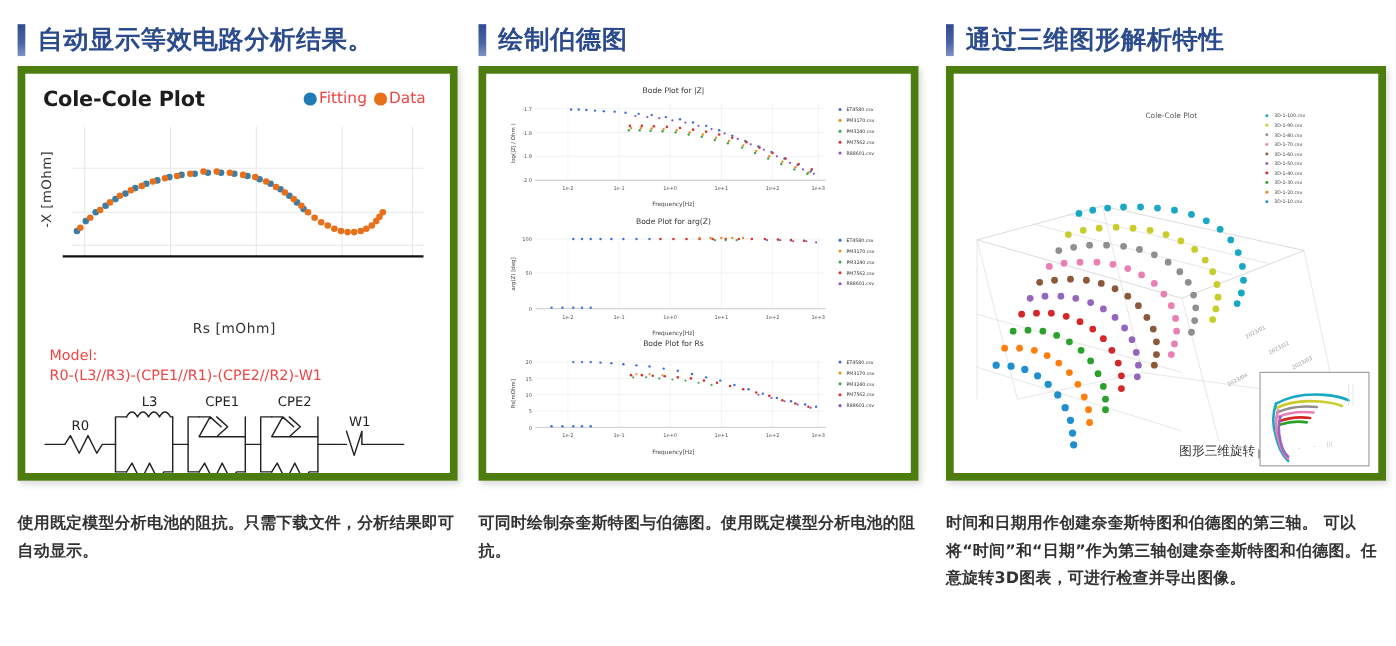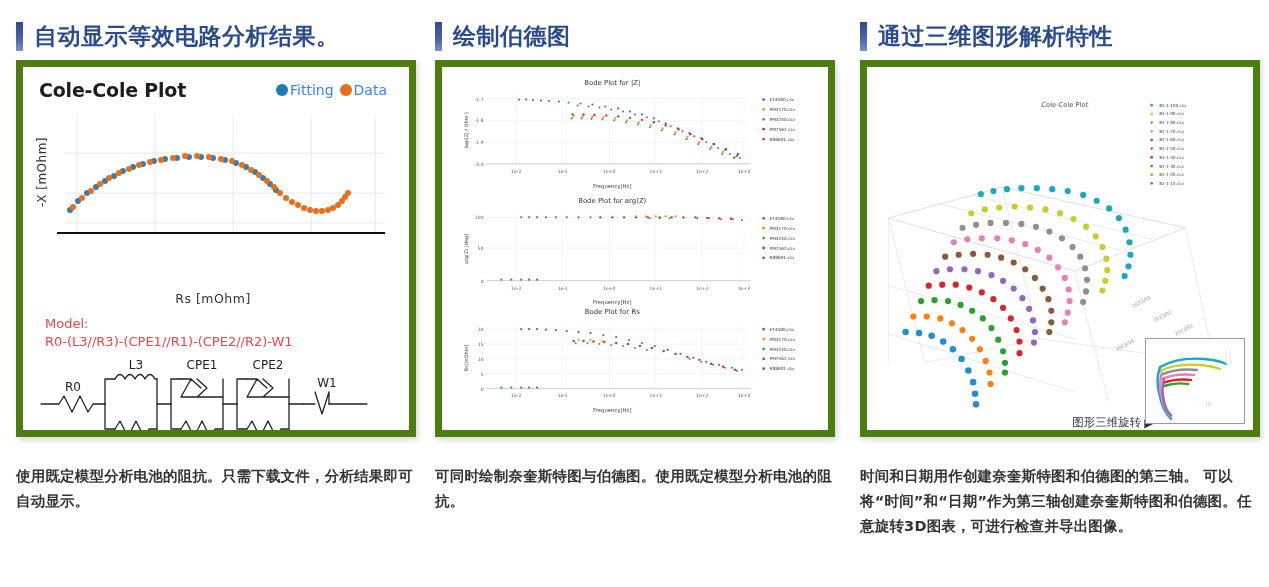--- a/index.html
+++ b/index.html
@@ -48,21 +48,21 @@
 
   
   .cc-head{position:absolute;left:16px;top:12px;right:12px;height:30px;}
   .cc-title{
     font-family:"DejaVu Sans","Liberation Sans",sans-serif;
     font-size:19px;font-weight:bold;color:#1d1d1d;letter-spacing:-.2px;
   }
   .cc-legend{position:absolute;right:10px;top:3px;display:flex;gap:6px;align-items:center;}
   .cc-legend .itm{display:flex;align-items:center;gap:2px;}
   .cc-legend .dot{width:12px;height:12px;border-radius:50%;display:inline-block;}
-  .cc-legend .lbl{font-size:14px;color:#3b82f6;font-family:"DejaVu Sans",sans-serif;}
+  .cc-legend .lbl{font-size:14px;color:#ef4444;font-family:"DejaVu Sans",sans-serif;}
   .cc-plot{position:absolute;left:14px;top:48px;width:352px;height:125px;}
   .cc-ylab{
     position:absolute;left:-2px;top:22px;
     writing-mode:vertical-rl;transform:rotate(180deg);
     font-size:12px;color:#333;font-family:"DejaVu Sans",sans-serif;letter-spacing:.5px;
   }
   .cc-xlab{
     position:absolute;left:0;right:0;top:176px;text-align:center;
     font-size:12.5px;color:#333;font-family:"DejaVu Sans",sans-serif;letter-spacing:.5px;
   }
@@ -70,21 +70,21 @@
     position:absolute;left:22px;top:248px;
     font-size:13px;line-height:18px;color:#ef4444;
     font-family:"DejaVu Sans",sans-serif;
   }
   .cc-circuit{position:absolute;left:14px;top:292px;width:350px;height:80px;}
 
   
   .fill{position:absolute;left:0;top:0;width:100%;height:100%;}
 
   .plot3d-btn{
-    position:absolute;right:100px;bottom:0;
+    position:absolute;right:100px;bottom:12px;
     font-size:11.5px;color:#333;display:flex;align-items:center;gap:3px;
     font-family:"DejaVu Sans",sans-serif;
   }
   .inset{
     position:absolute;right:8px;bottom:6px;width:98px;height:84px;
     background:#fff;border:1px solid #9a9a9a;
   }
 </style>
 </head>
 <body>

